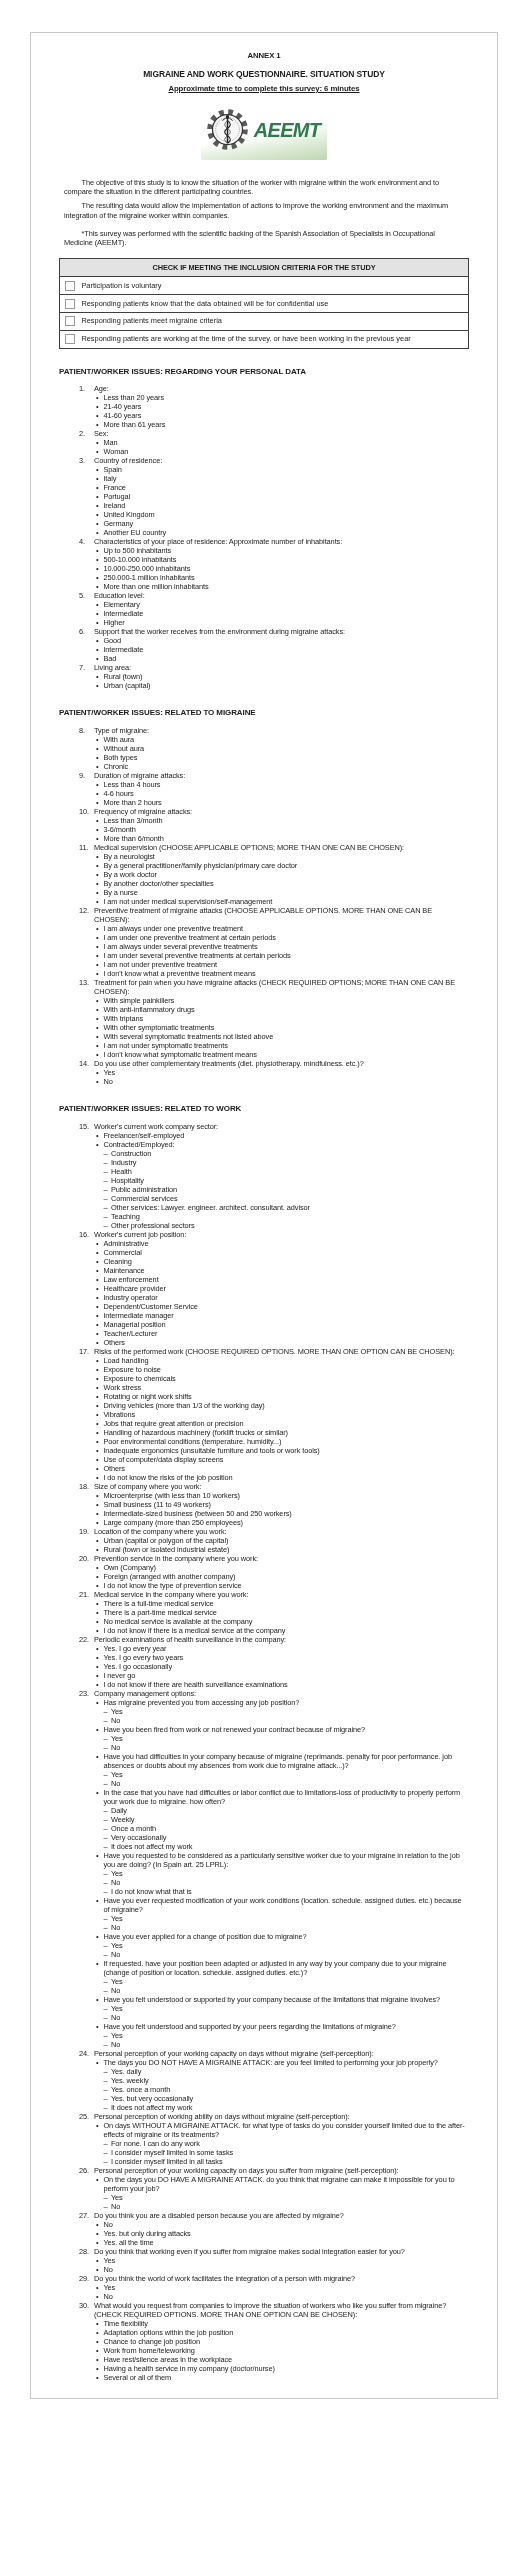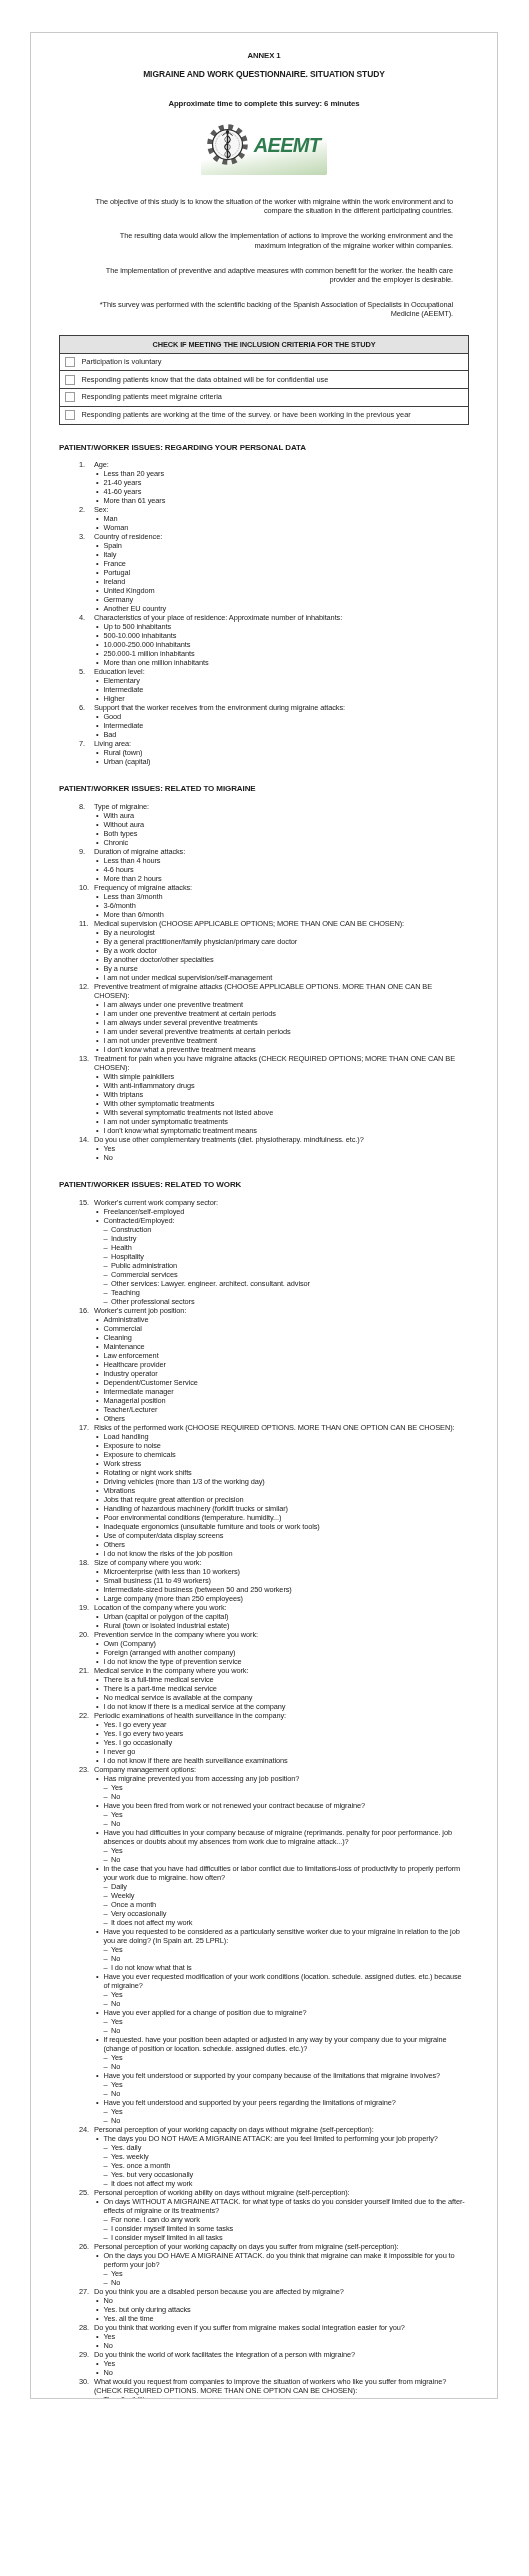--- a/index.html
+++ b/index.html
@@ -3,29 +3,29 @@
 <meta charset="utf-8">
 <style>
   html,body{margin:0;padding:0;}
   body{width:529px;height:2576px;background:#ffffff;position:relative;overflow:hidden;
        font-family:"Liberation Sans",sans-serif;color:#1c1c1c;}
   .page{position:absolute;left:30px;top:32px;width:468px;height:2367px;background:#fff;
         border:1.4px solid #c9c9c9;box-sizing:border-box;padding:17.6px 28px 0 28px;overflow:hidden;}
   .center{text-align:center;}
   .annex{font-weight:bold;font-size:7.8px;letter-spacing:-0.1px;}
   .title{font-weight:bold;font-size:8.5px;letter-spacing:-0.1px;margin-top:9.5px;}
-  .subtitle{font-weight:bold;font-size:7.8px;letter-spacing:-0.1px;margin-top:20px;}
+  .subtitle{font-weight:bold;font-size:7.8px;letter-spacing:-0.1px;margin-top:5px;text-decoration:underline;}
   .logos{display:flex;justify-content:center;align-items:flex-start;gap:23px;margin-top:10.8px;height:62px;}
   .logo-aeemt{display:flex;align-items:center;gap:4px;padding:2.7px 6.8px 6.8px 4px;border-radius:1.4px;
       background:linear-gradient(170deg,#ffffff 52%,#e7f0e2 68%,#bed7b2 100%);}
   .aeemt-text{font-weight:bold;font-style:italic;font-size:20px;color:#2e7b4d;letter-spacing:-0.7px;}
   .logo-eha{display:flex;flex-direction:column;align-items:center;}
   .eha-caption{font-weight:bold;font-size:6.4px;color:#3a55a5;letter-spacing:0.3px;margin-top:1.4px;}
   .intro{margin-top:12px;font-size:7.4px;line-height:9.2px;letter-spacing:-0.1px;}
-  .intro p{margin:16px;text-indent:17.6px;text-align:right;}
+  .intro p{margin:5px;text-indent:17.6px;}
   .intro .foot{margin-top:9.5px;}
   .crit-wrap{margin-top:10.8px;font-size:7.4px;line-height:9px;}
   .crit-hdr{border:1px solid #3e3e3e;background:#e3e3e3;text-align:center;font-weight:bold;
             padding:4px 4px;letter-spacing:-0.1px;}
   .crit{border:1px solid #3e3e3e;border-top:none;padding:3.4px 5.4px;display:flex;align-items:flex-start;}
   .cbx{flex:none;width:8px;height:8px;border:0.9px solid #9a9a9a;background:#fdfdfd;
        margin-right:6px;margin-top:0px;display:inline-block;}
   .sec-h{font-weight:bold;font-size:8px;letter-spacing:-0.1px;margin:18px 0 8.8px 0;}
   .q{display:flex;font-size:7.4px;line-height:9px;letter-spacing:-0.1px;margin-left:20px;}
   .qnum{flex:none;width:15px;}
@@ -59,21 +59,20 @@
           <path d="M36 22 q-9 6 0 12 q9 6 0 12 q-9 6 0 12" fill="none" stroke="#444" stroke-width="1.2"></path>
         </svg>
       </span>
       <span class="aeemt-text">AEEMT</span>
     </div>
   </div>
 
   <div class="intro">
     <p>The objective of this study is to know the situation of the worker with migraine within the work environment and to compare the situation in the different participating countries.</p>
     <p>The resulting data would allow the implementation of actions to improve the working environment and the maximum integration of the migraine worker within companies.</p>
-    <p>The implementation of preventive and adaptive measures with common benefit for the worker. the health care provider and the employer is desirable.</p>
     <p class="foot">*This survey was performed with the scientific backing of the Spanish Association of Specialists in Occupational Medicine (AEEMT).</p>
   </div>
 
   <div class="crit-wrap">
     <div class="crit-hdr">CHECK IF MEETING THE INCLUSION CRITERIA FOR THE STUDY</div>
     <div>
         <div class="crit">
           <span class="cbx"></span>
           <span>Participation is voluntary</span>
         </div>

